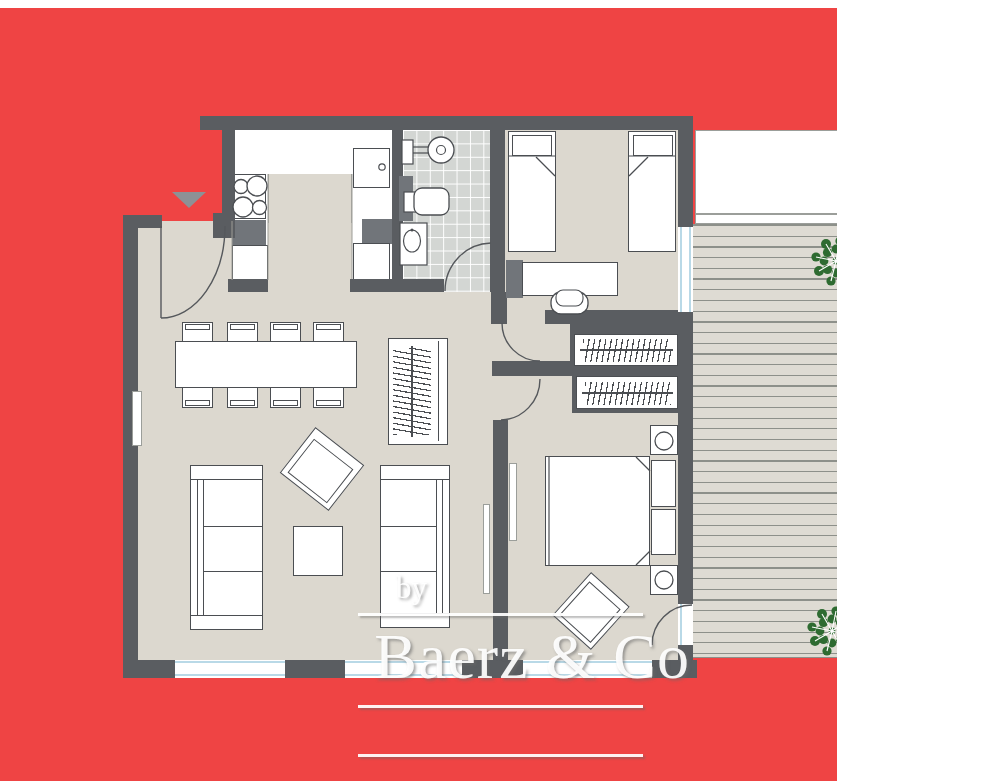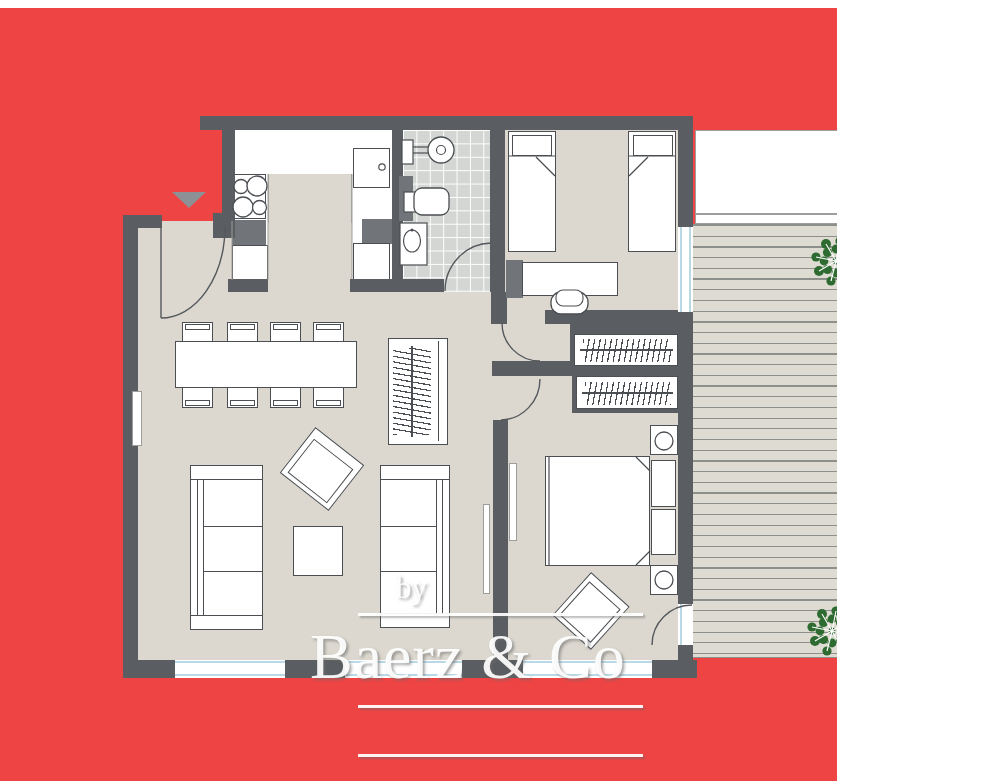--- a/index.html
+++ b/index.html
@@ -278,17 +278,17 @@
       <rect x="551" y="284" width="37" height="22" rx="10" fill="#fff" stroke="var(--outline,#4b4e52)" stroke-width="1.3"></rect>
       <rect x="556" y="282" width="27" height="16" rx="7" fill="#fff" stroke="var(--outline,#4b4e52)" stroke-width="1.1"></rect>
     </g>
 
     <use href="#tree" transform="translate(836,253)"></use>
     <use href="#tree" transform="translate(832,623)"></use>
   </svg>
 
   <div class="wm" style="left:396px;top:562px;font-size:31px;">by</div>
   <div class="wmline" style="left:358px;top:605px;width:285px;"></div>
-  <div class="wm" style="left:310px;top:612px;width:380px;text-align:left;font-size:64px;letter-spacing:1px;">Baerz &amp; Co</div>
+  <div class="wm" style="left:310px;top:612px;width:380px;text-align:right;font-size:64px;letter-spacing:1px;">Baerz &amp; Co</div>
   <div class="wmline" style="left:358px;top:697px;width:285px;"></div>
   <div class="wmline" style="left:358px;top:746px;width:285px;"></div>
 
 </div>
 
 </body></html>

